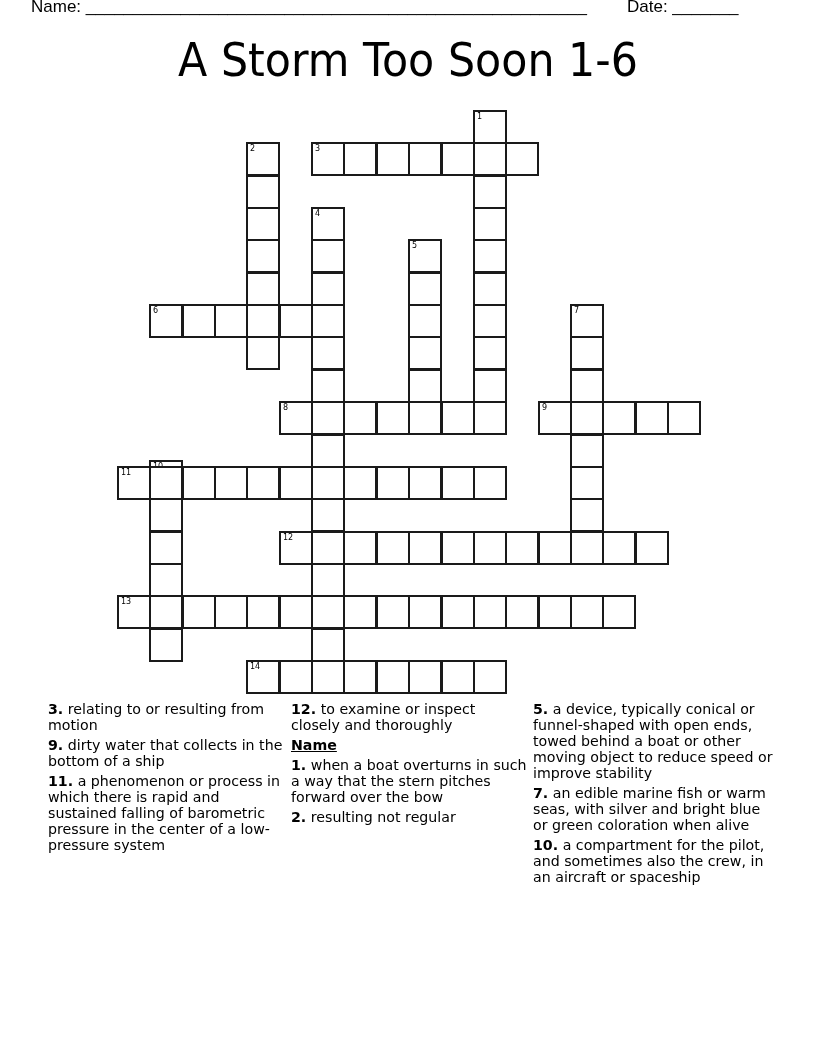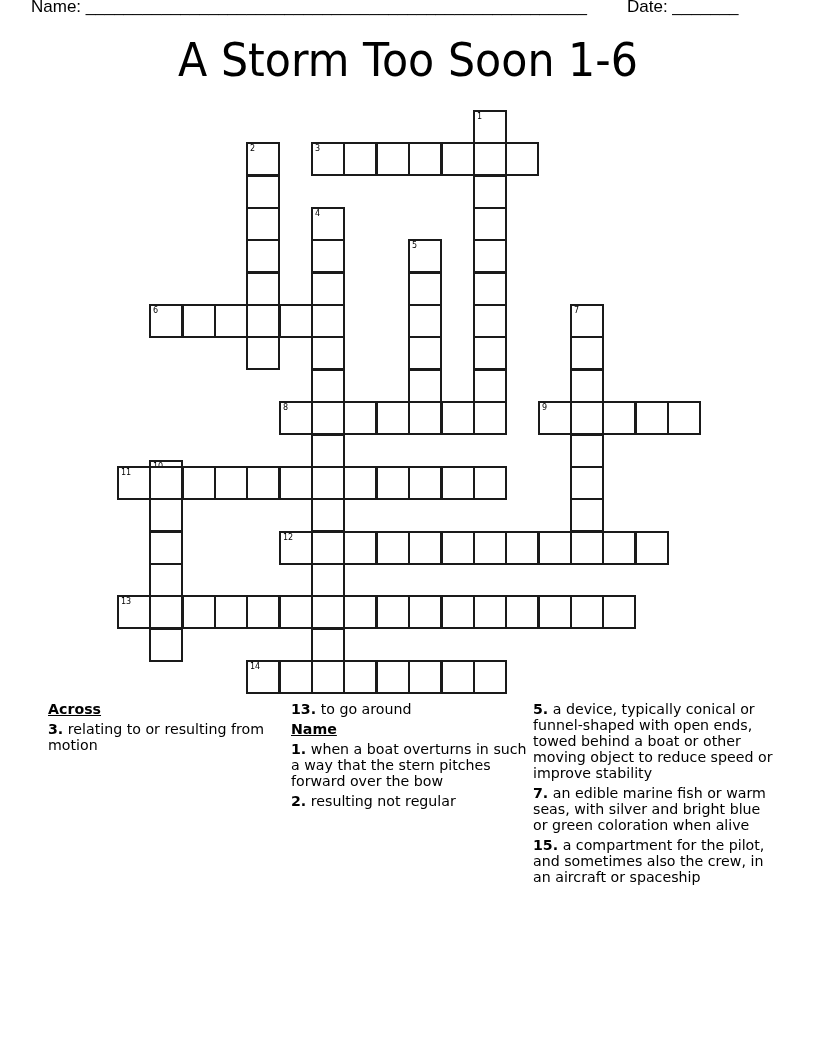--- a/index.html
+++ b/index.html
@@ -163,28 +163,29 @@
     </div>
     <div class="cell" style="left: 279px; top: 660px;"></div>
     <div class="cell" style="left: 343px; top: 660px;"></div>
     <div class="cell" style="left: 376px; top: 660px;"></div>
     <div class="cell" style="left: 408px; top: 660px;"></div>
     <div class="cell" style="left: 441px; top: 660px;"></div>
     <div class="cell" style="left: 473px; top: 660px;"></div>
   </div>
 
 <div class="clues col1">
-  <div class="section-head">Across</div>
   <div class="clue"><span class="clue-num">3.</span> <span>relating to or resulting from motion</span></div>
+  <div class="clue"><span class="clue-num">9.</span> <span>dirty water that collects in the bottom of a ship</span></div>
+  <div class="clue"><span class="clue-num">11.</span> <span>a phenomenon or process in which there is rapid and sustained falling of barometric pressure in the center of a low-pressure system</span></div>
 </div>
 
 <div class="clues col2">
-  <div class="clue"><span class="clue-num">13.</span> <span>to go around</span></div>
+  <div class="clue"><span class="clue-num">12.</span> <span>to examine or inspect closely and thoroughly</span></div>
   <div class="section-head">Name</div>
   <div class="clue"><span class="clue-num">1.</span> <span>when a boat overturns in such a way that the stern pitches forward over the bow</span></div>
   <div class="clue"><span class="clue-num">2.</span> <span>resulting not regular</span></div>
 </div>
 
 <div class="clues col3">
   <div class="clue"><span class="clue-num">5.</span> <span>a device, typically conical or funnel-shaped with open ends, towed behind a boat or other moving object to reduce speed or improve stability</span></div>
   <div class="clue"><span class="clue-num">7.</span> <span>an edible marine fish or warm seas, with silver and bright blue or green coloration when alive</span></div>
-  <div class="clue"><span class="clue-num">15.</span> <span>a compartment for the pilot, and sometimes also the crew, in an aircraft or spaceship</span></div>
+  <div class="clue"><span class="clue-num">10.</span> <span>a compartment for the pilot, and sometimes also the crew, in an aircraft or spaceship</span></div>
 </div>
 
 </body></html>

